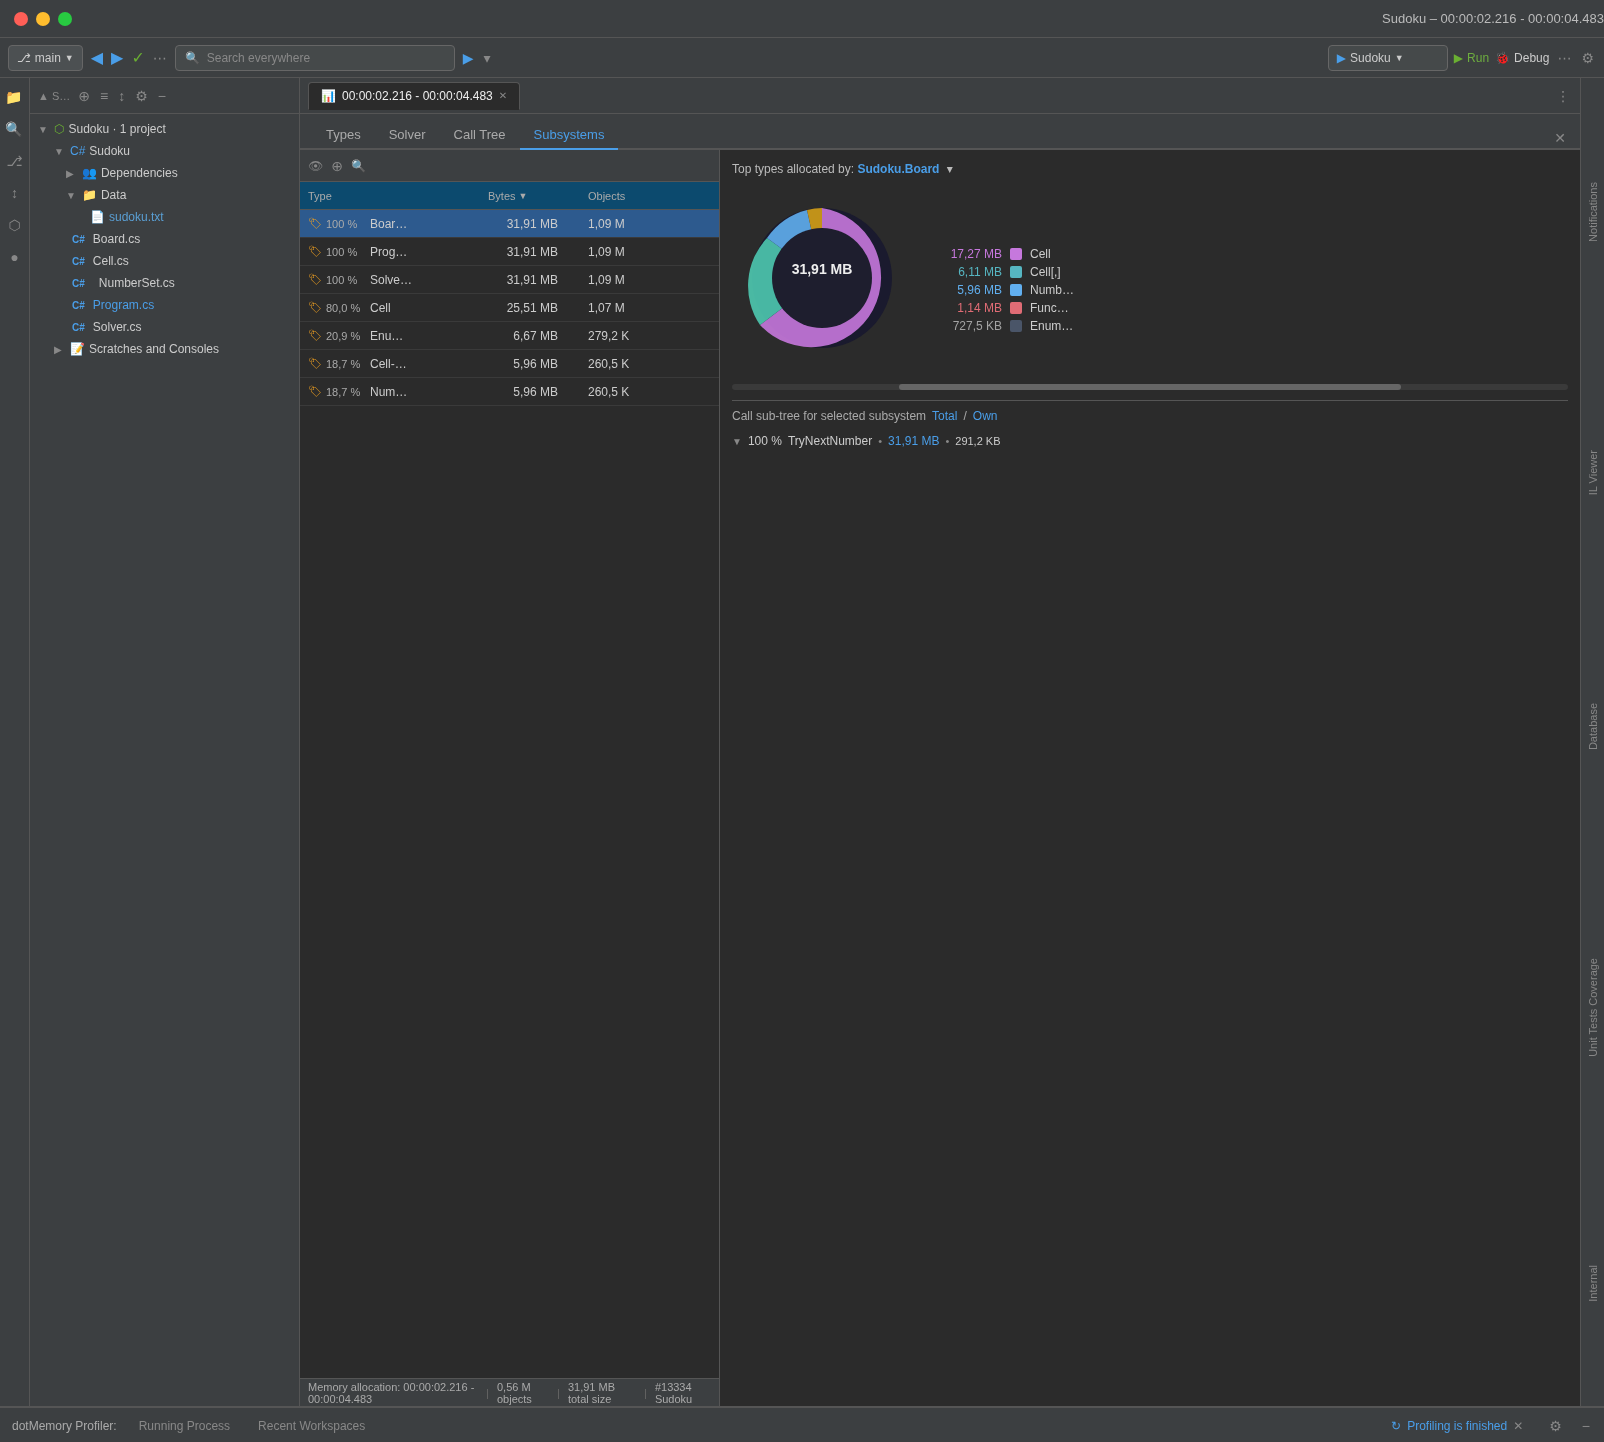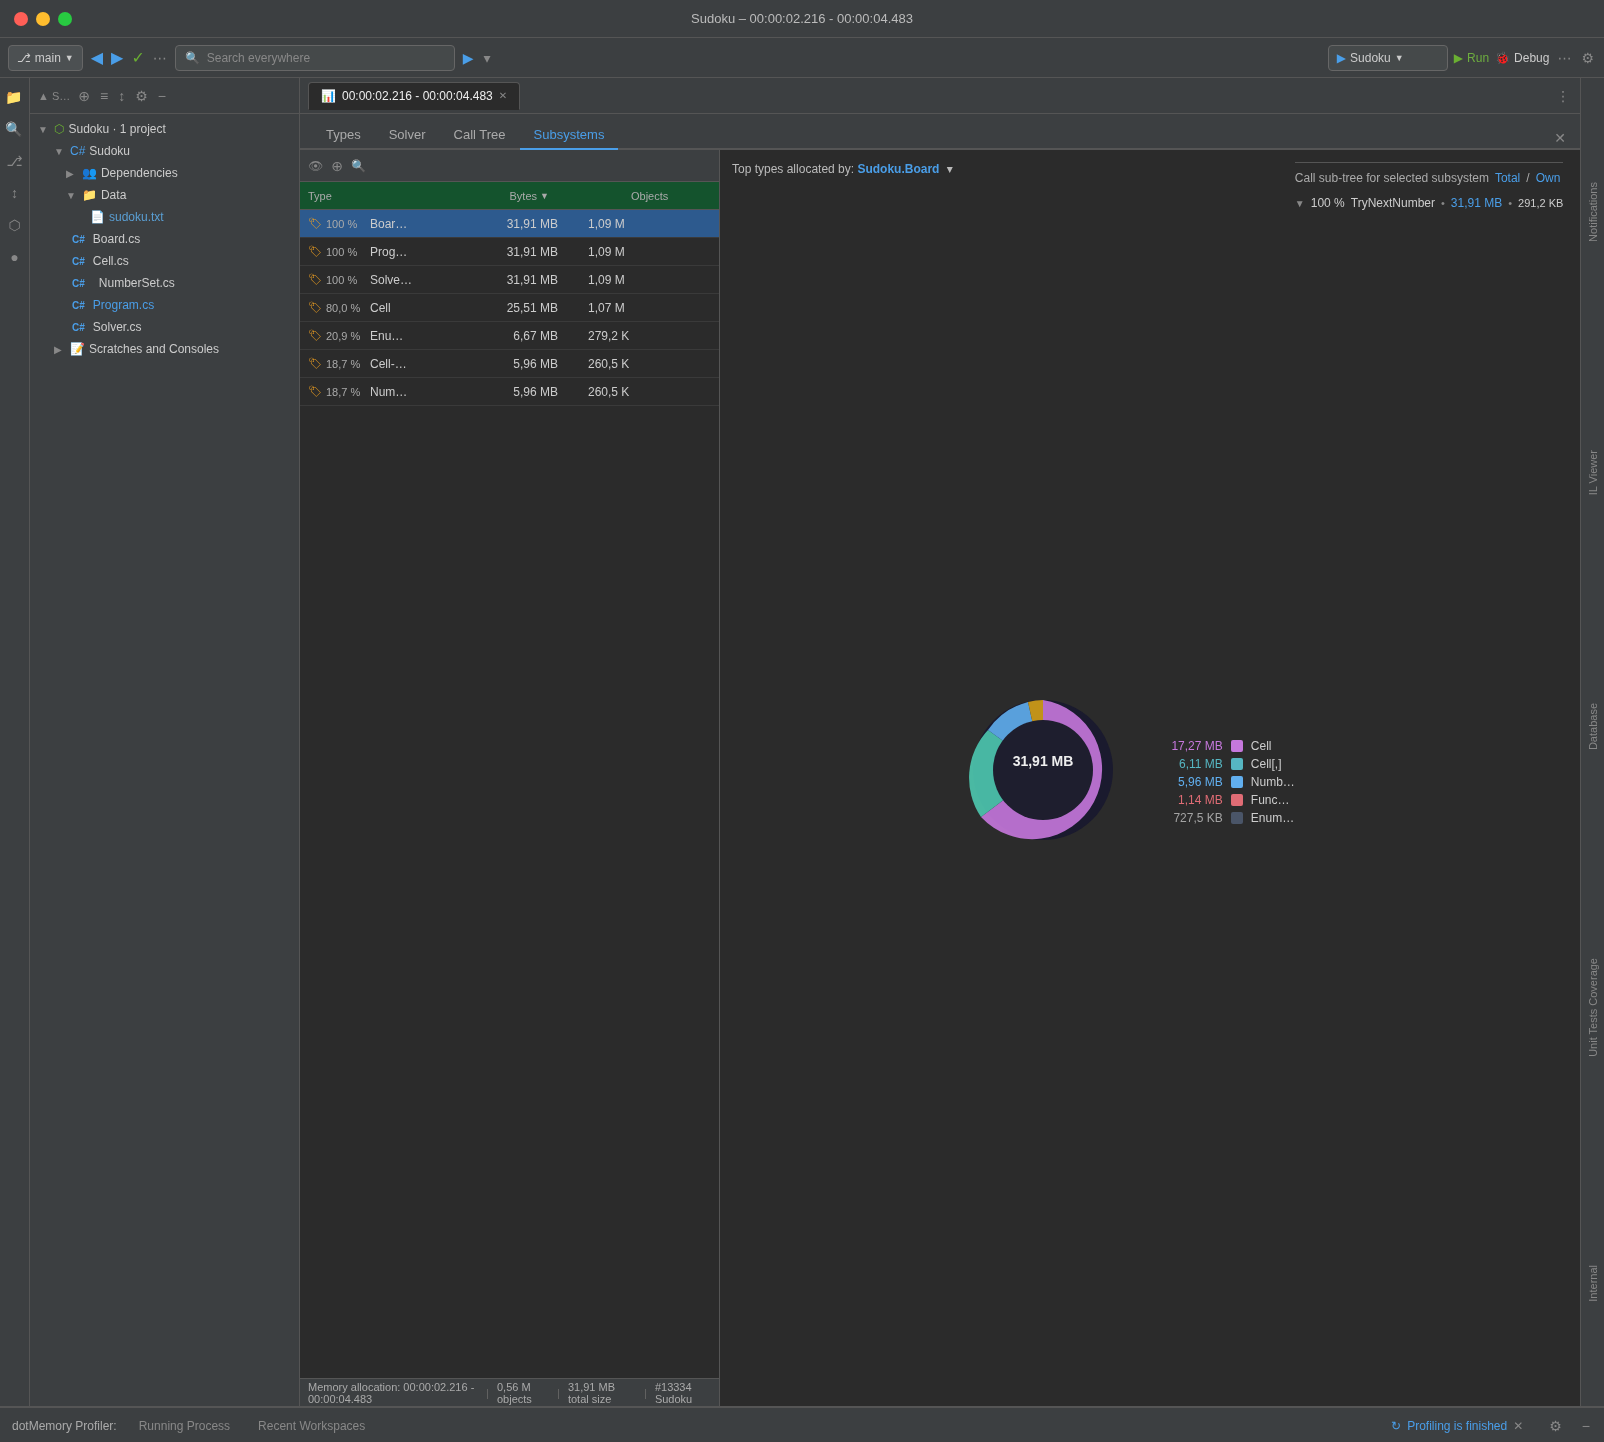--- a/index.html
+++ b/index.html
@@ -12,21 +12,21 @@
       height: 1442px;
       overflow: hidden;
     }
 
     
     .title-bar {
       background: #3c3f41;
       height: 38px;
       display: flex;
       align-items: center;
-      justify-content: center;
+      justify-content: flex-end;
       position: relative;
       border-bottom: 1px solid #555;
     }
     .title-bar-buttons {
       position: absolute;
       left: 14px;
       display: flex;
       gap: 8px;
     }
     .tb-btn {
@@ -282,27 +282,26 @@
       font-size: 12px;
       outline: none;
     }
     .data-table {
       flex: 1;
       overflow-y: auto;
     }
     .dt-header {
       display: flex;
       align-items: center;
-      background: #14532d;
+      background: #0c4a6e;
       border-bottom: 1px solid #555;
       height: 28px;
       padding: 0 8px;
       position: sticky;
       top: 0;
-      justify-content: space-between;
     }
     .dt-col {
       display: flex;
       align-items: center;
       font-size: 11px;
       color: #aaa;
       gap: 3px;
     }
     .col-type { width: 180px; }
     .col-bytes { width: 100px; }
@@ -324,21 +323,21 @@
     }
     .type-name { color: #ccc; }
     .bytes-val { color: #ccc; min-width: 70px; text-align: right; }
     .obj-val { color: #ccc; }
     .row-icon { color: #f0a020; font-size: 11px; }
 
     
     .chart-panel {
       flex: 1;
       display: flex;
-      flex-direction: row;
+      flex-direction: column;
       padding: 12px;
       overflow: hidden;
     }
     .chart-title {
       font-size: 12px;
       color: #bbb;
       margin-bottom: 12px;
     }
     .chart-title strong { color: #4a9ee8; }
     .donut-area {

